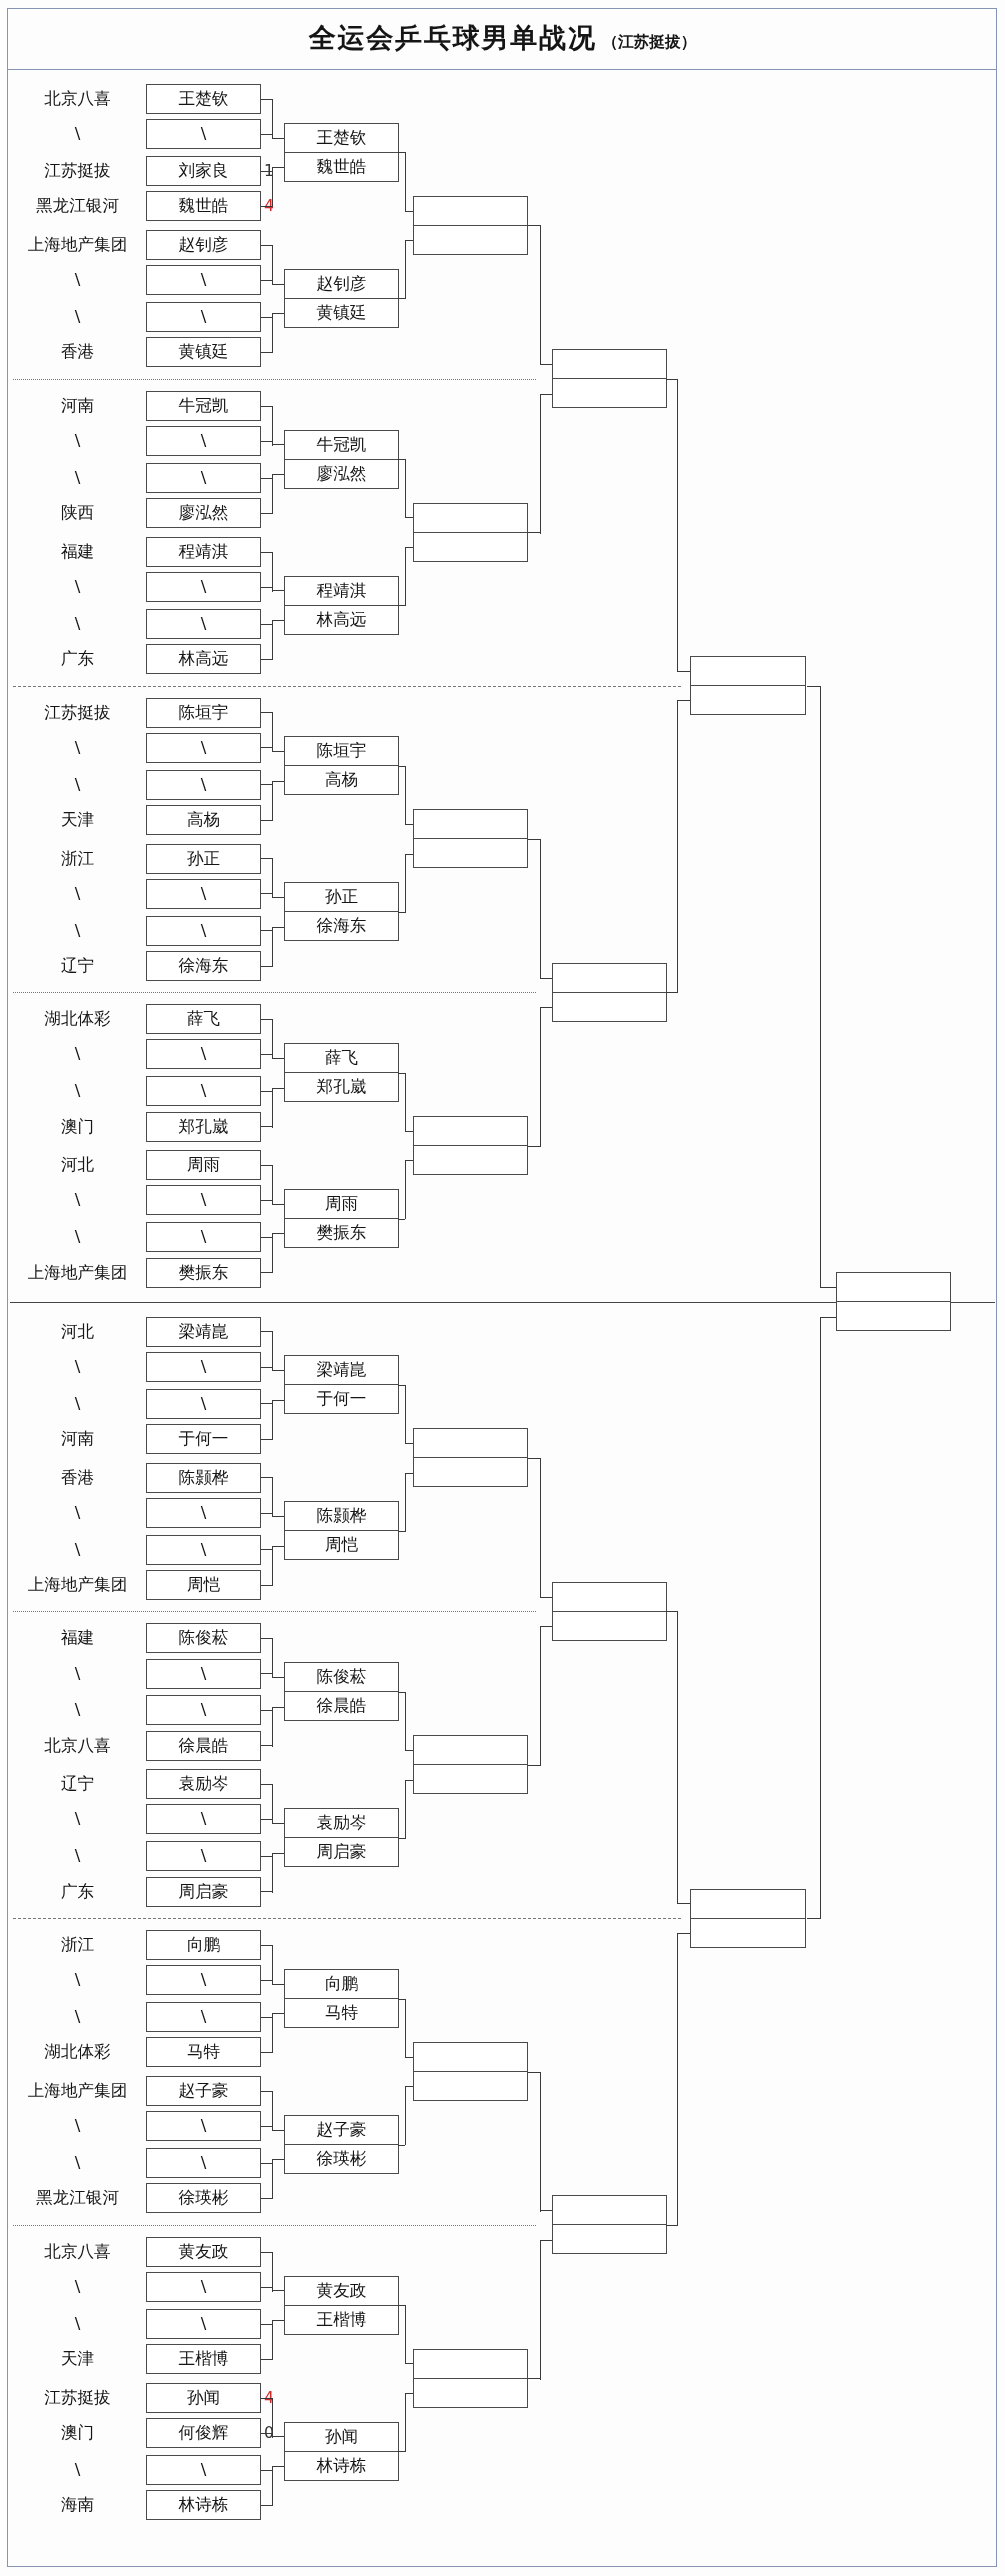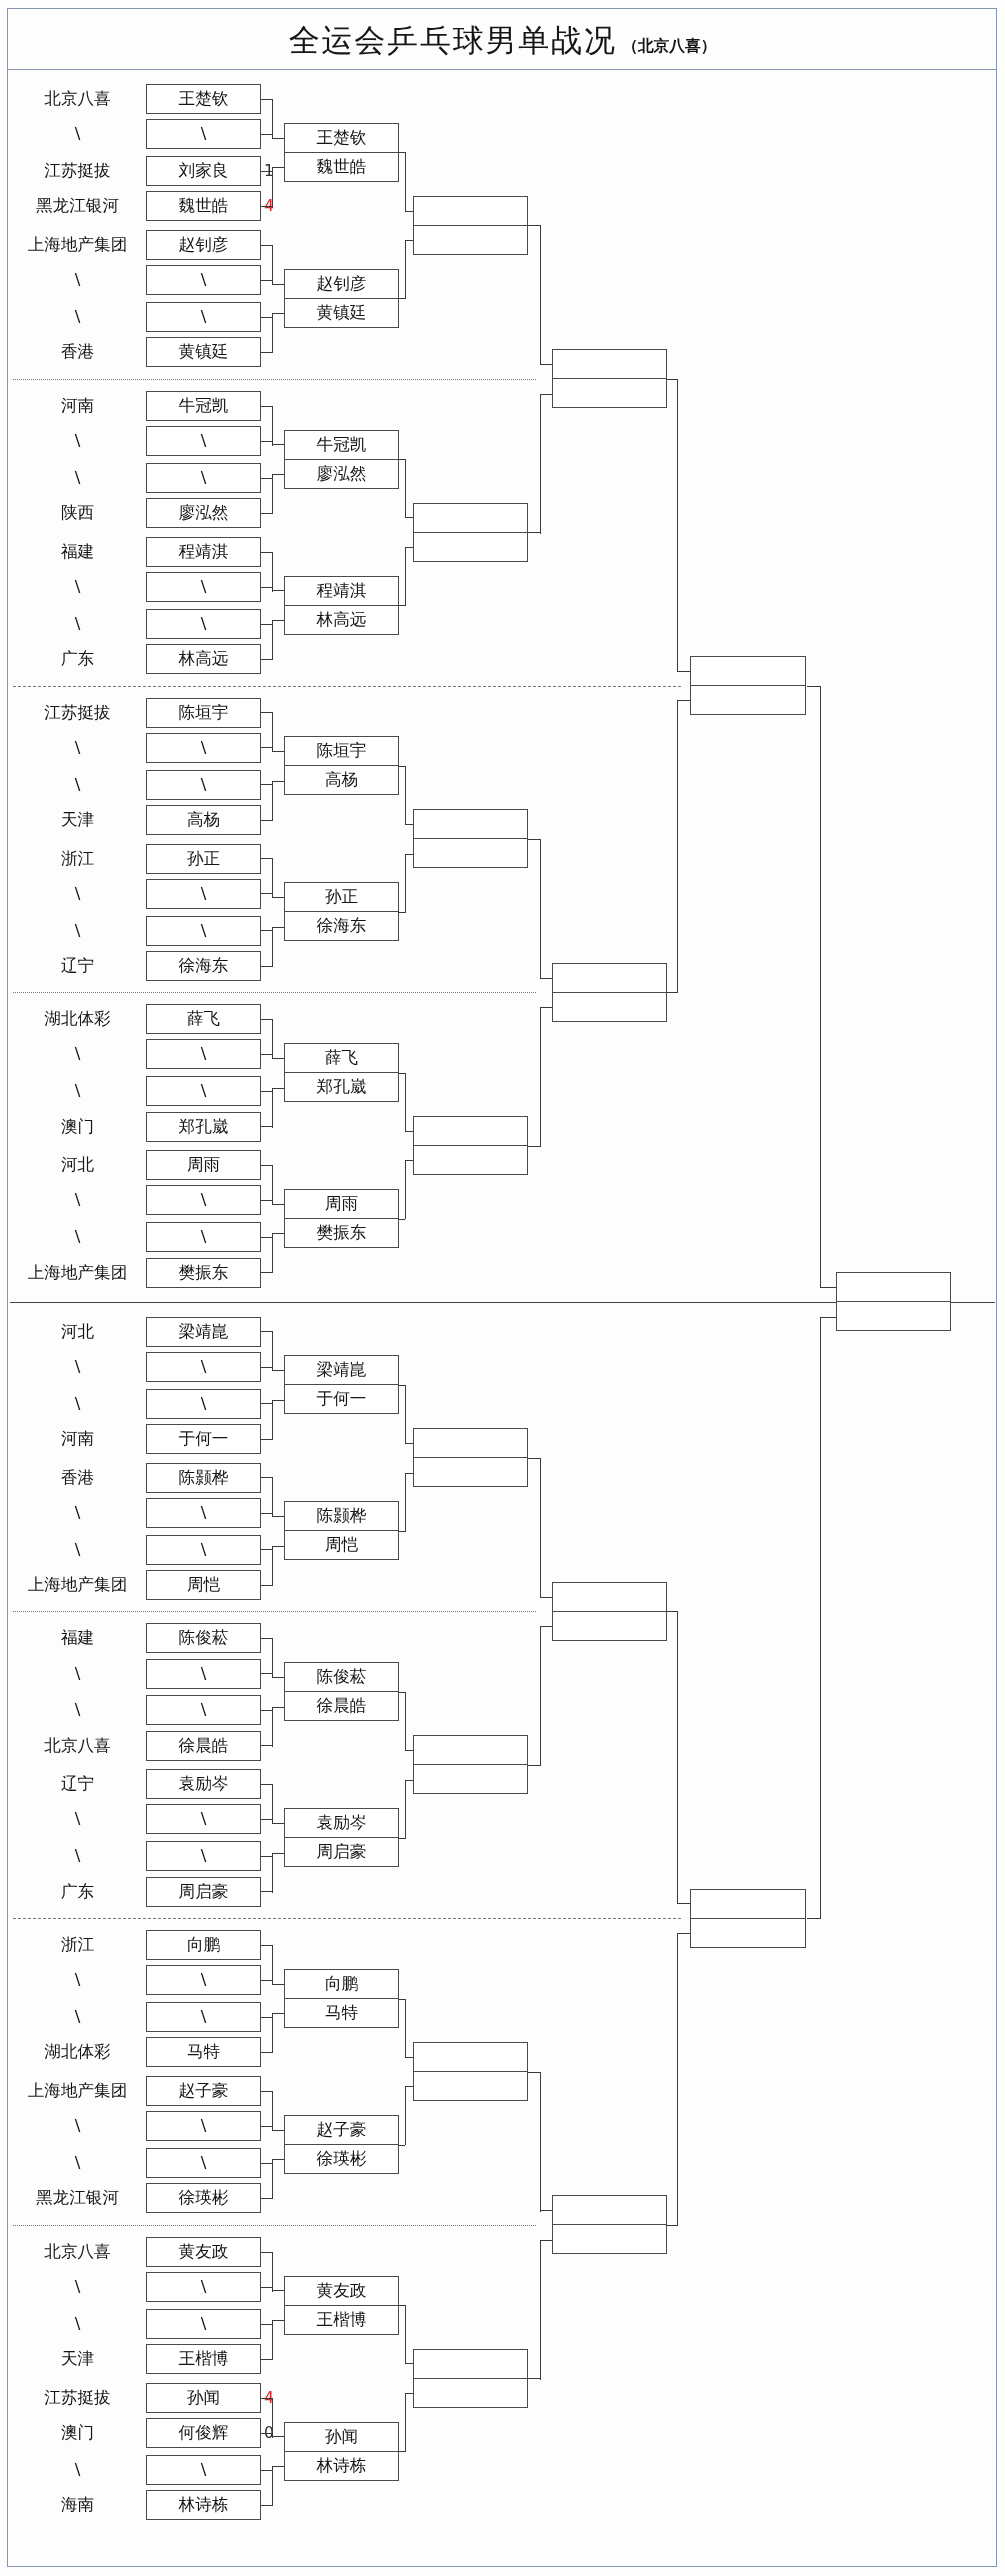--- a/index.html
+++ b/index.html
@@ -1,21 +1,21 @@
 <!DOCTYPE html>
 <html style="font-size:15px"><head>
 <meta charset="utf-8">
 <style>
   html,body{margin:0;padding:0;background:#ffffff;}
   .page{position:relative;width:1005px;height:2576px;background:#fdfdfe;
         font-family:"DejaVu Sans","Liberation Sans",sans-serif;color:#151515;overflow:hidden;}
   .frame{position:absolute;left:6.5px;top:8.3px;width:990px;height:2559px;
          border:1.8px solid #8694b4;box-sizing:border-box;pointer-events:none;}
   .title-bar{position:absolute;left:0;top:20.3px;width:100%;text-align:center;white-space:nowrap;}
-  .title{font-size:31px;font-weight:normal;letter-spacing:1.8px;}
+  .title{font-size:27px;font-weight:bold;letter-spacing:1.8px;}
   .credit{font-size:15.7px;font-weight:bold;margin-left:5.5px;}
   .title-sep{position:absolute;left:8.3px;top:69px;width:989px;height:0;border-top:1.8px solid #8694b4;}
   .lbl{position:absolute;left:13px;width:129px;height:30px;text-align:center;
        font-size:16.6px;line-height:30px;}
   .box{position:absolute;width:115px;height:30px;border:0.9px solid #4a4a4a;background:#ffffff;
        box-sizing:border-box;font-size:16.6px;line-height:28px;text-align:center;}
   .mbox{position:absolute;width:115px;height:59px;border:0.9px solid #4a4a4a;background:#ffffff;
         box-sizing:border-box;}
   .mcell{height:29px;box-sizing:border-box;font-size:16.6px;line-height:28px;text-align:center;}
   .mcell:first-child{border-bottom:0.9px solid #4a4a4a;}
@@ -25,21 +25,21 @@
   .div-dotted{position:absolute;height:0;border-top:1.8px dotted #777777;}
   .div-dashed{position:absolute;height:0;border-top:1.8px dashed #777777;}
   .div-solid{position:absolute;height:0;border-top:1.8px solid #444444;}
 </style>
 </head>
 <body>
 
 <div class="page">
   <div class="frame"></div>
   <div class="title-bar">
-    <span class="title">全运会乒乓球男单战况</span><span class="credit">（北京八喜）</span>
+    <span class="title">全运会乒乓球男单战况</span><span class="credit">（江苏挺拔）</span>
   </div>
   <div class="title-sep"></div>
   <div id="bracket">
       <div class="div-dotted" style="left: 13px; top: 379px; width: 523px;"></div>
       <div class="div-dashed" style="left: 13px; top: 686px; width: 668px;"></div>
       <div class="div-dotted" style="left: 13px; top: 992px; width: 523px;"></div>
       <div class="div-solid" style="left: 10.2px; top: 1302px; width: 985px;"></div>
       <div class="div-dotted" style="left: 13px; top: 1611px; width: 523px;"></div>
       <div class="div-dashed" style="left: 13px; top: 1918px; width: 668px;"></div>
       <div class="div-dotted" style="left: 13px; top: 2225px; width: 523px;"></div>

